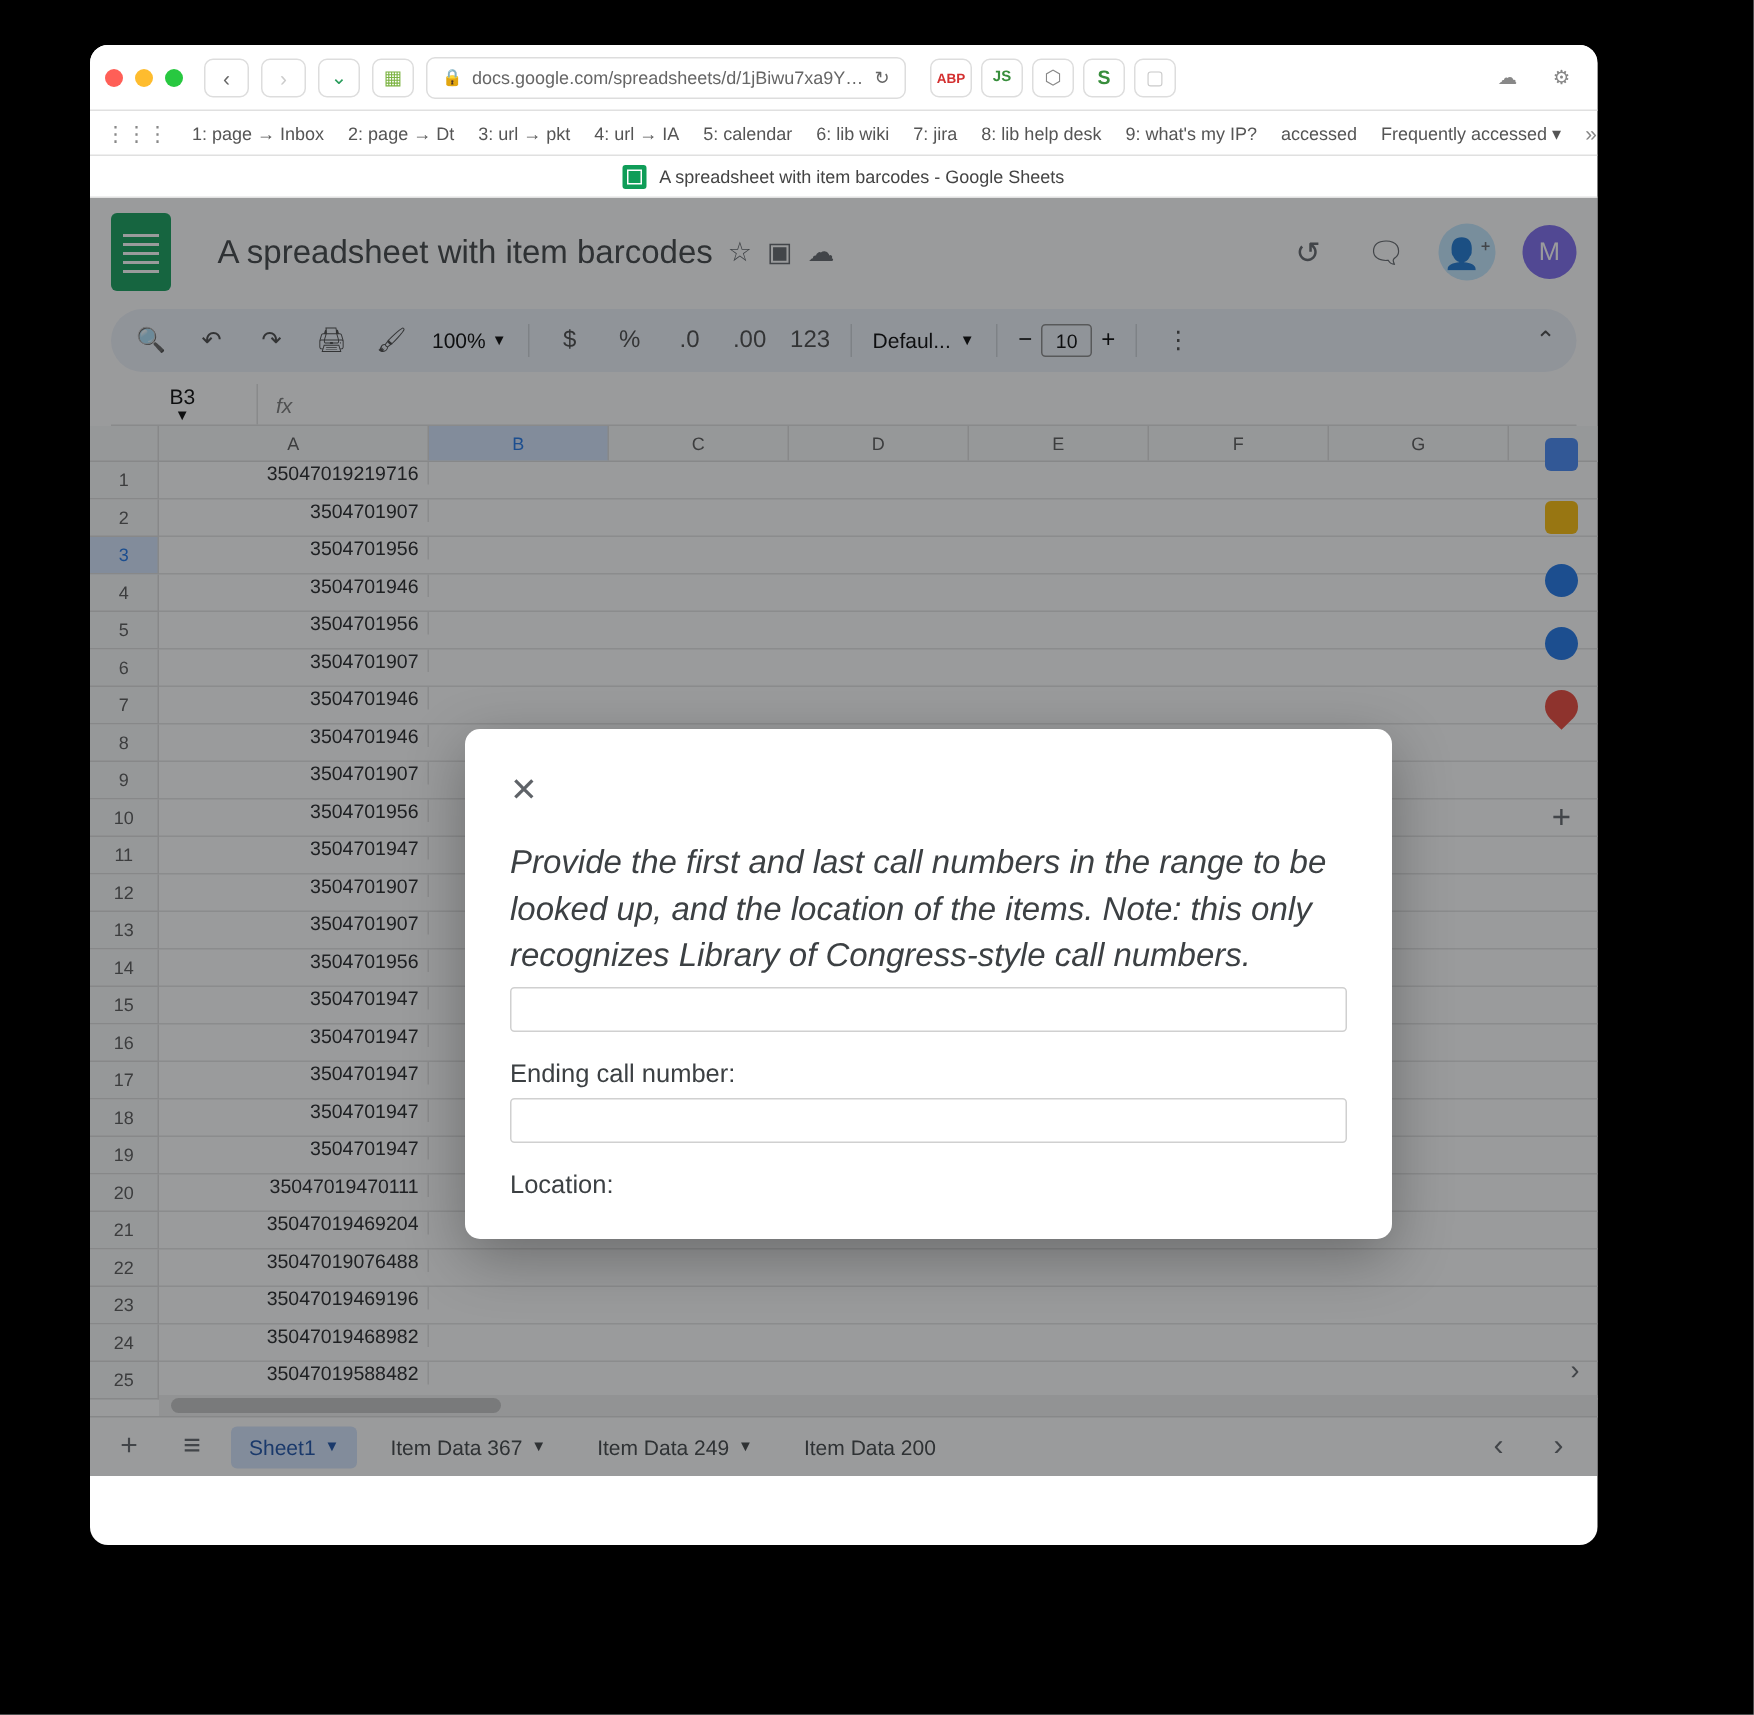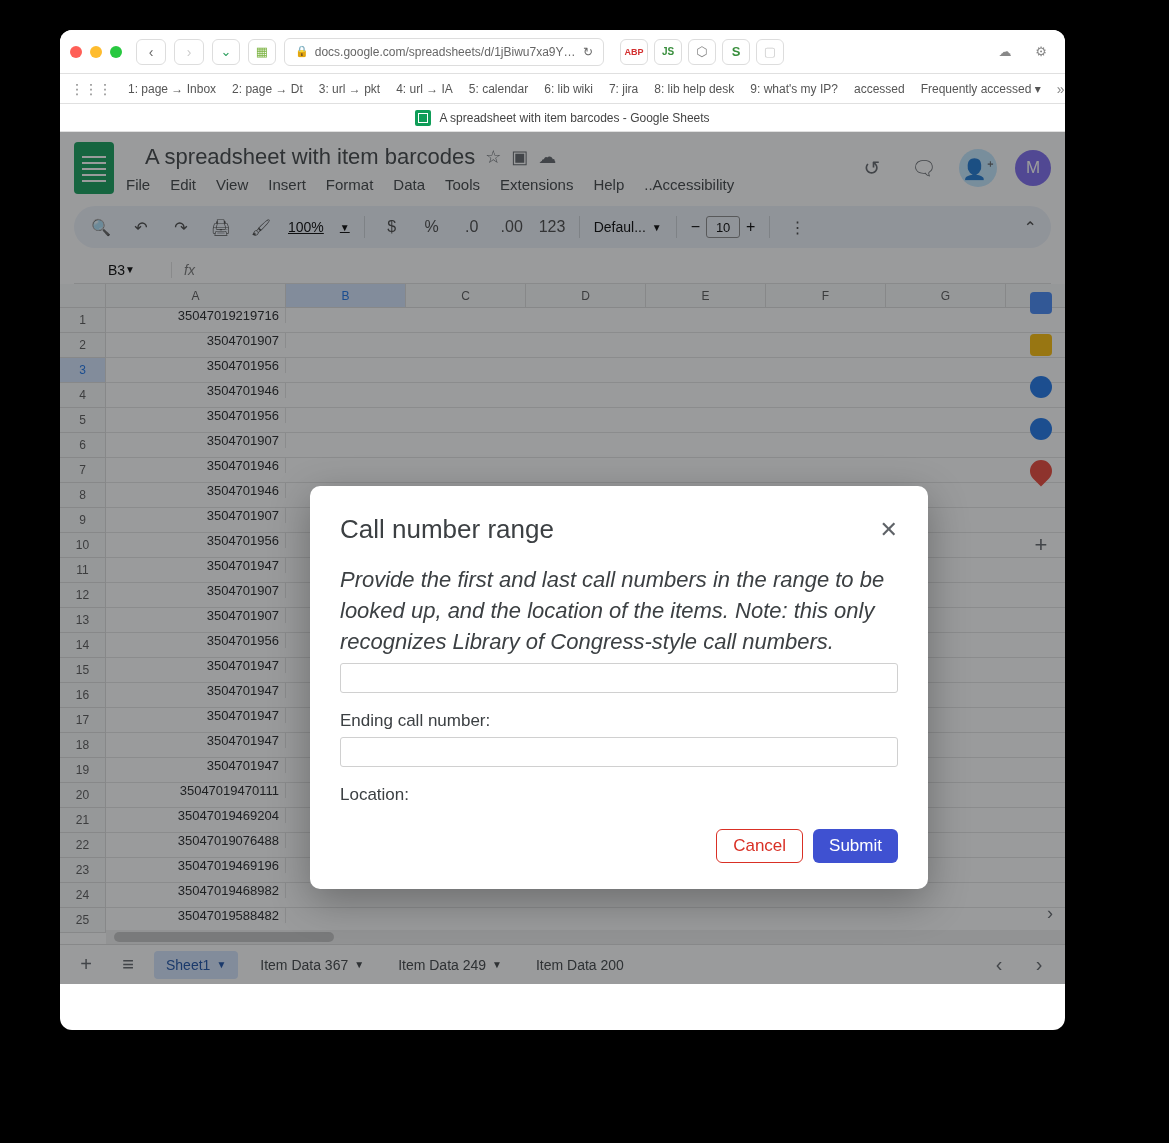--- a/index.html
+++ b/index.html
@@ -76,31 +76,31 @@
 .header-actions{display:flex;align-items:center;gap:18px;margin-left:auto;}
 .header-btn{width:34px;height:34px;display:flex;align-items:center;justify-content:center;
   border-radius:50%;color:#5f6368;font-size:20px;}
 .share-btn{background:#c2e7ff;width:38px;height:38px;}
 .avatar{width:36px;height:36px;border-radius:50%;background:#7b68ee;color:#fff;
   display:flex;align-items:center;justify-content:center;font-size:17px;}
 
 .toolbar{margin:12px 14px 0;height:42px;background:#edf2fa;border-radius:22px;
   display:flex;align-items:center;padding:0 14px;gap:14px;}
 .tb-btn{color:#444;font-size:16px;width:26px;text-align:center;}
-.tb-zoom{display:flex;align-items:center;gap:16px;font-size:14px;text-decoration:underline;}
+.tb-zoom{display:flex;align-items:center;gap:4px;font-size:14px;}
 .tb-sep{width:1px;height:22px;background:#cdd2d8;}
 .tb-font{display:flex;align-items:center;gap:6px;font-size:14px;}
 .tb-size{display:flex;align-items:center;gap:6px;}
 .tb-size-box{width:34px;height:22px;border:1px solid #888;border-radius:3px;
   display:flex;align-items:center;justify-content:center;font-size:13px;}
 .tb-collapse{margin-left:auto;color:#444;}
 
 .fx-row{display:flex;align-items:center;height:28px;margin:8px 14px 0;border-bottom:1px solid #e0e0e0;}
 .cell-ref{width:98px;border-right:1px solid #e0e0e0;padding-left:6px;font-size:14px;
-  display:flex;align-items:center;justify-content:center;padding-right:8px;}
+  display:flex;align-items:center;justify-content:center;padding-right:8px;flex-direction:column;}
 .fx-lbl{padding:0 12px;font-style:italic;color:#777;font-size:14px;}
 
 .grid-area{position:relative;margin:0 0 0 0;}
 .col-headers{display:flex;height:24px;background:#f8f9fa;border-bottom:1px solid #ddd;
   margin-left:46px;}
 .col-h{border-right:1px solid #ddd;display:flex;align-items:center;justify-content:center;
   font-size:12px;color:#555;}
 .col-h.sel{background:#d3e3fd;color:#1a73e8;}
 .row-num-col{position:absolute;left:0;top:24px;width:46px;}
 .row-h{height:25px;border-bottom:1px solid #ddd;border-right:1px solid #ddd;
@@ -218,32 +218,20 @@
 
     <div class="app-header">
       <div class="app-header-row1">
         <div class="doc-icon"></div>
         <div class="doc-title-block">
           <div class="doc-title-row">
             <span class="doc-title">A spreadsheet with item barcodes</span>
             <span class="title-icon">☆</span>
             <span class="title-icon">▣</span>
             <span class="title-icon">☁</span>
-          </div>
-          <div class="menubar">
-            <span>File</span>
-            <span>Edit</span>
-            <span>View</span>
-            <span>Insert</span>
-            <span>Format</span>
-            <span>Data</span>
-            <span>Tools</span>
-            <span>Extensions</span>
-            <span>Help</span>
-            <span>..Accessibility</span>
           </div>
         </div>
         <div class="header-actions">
           <div class="header-btn">↺</div>
           <div class="header-btn">🗨</div>
           <div class="header-btn share-btn">👤⁺</div>
           <div class="avatar">M</div>
         </div>
       </div>
     </div>
@@ -590,32 +578,27 @@
       <div class="sp-ic sp-cont"></div>
       <div class="sp-ic sp-maps"></div>
       <div class="sp-plus">+</div>
     </div>
     <div class="sp-chev">›</div>
 
     <div class="dim-overlay"></div>
 
     <div class="modal">
       <div class="modal-title-row">
-        <div class="modal-title">Call number range</div>
         <button class="modal-close">✕</button>
       </div>
       <p class="modal-desc">Provide the first and last call numbers in the range to be looked up, and the location of the items. Note: this only recognizes Library of Congress-style call numbers.</p>
 
       <input class="form-input" style="">
 
       <div class="form-label">Ending call number:</div>
       <input class="form-input" style="">
 
       <div class="form-label">Location:</div>
 
-      <div class="modal-actions">
-        <button class="btn-cancel">Cancel</button>
-        <button class="btn-submit">Submit</button>
-      </div>
     </div>
 
   </div>
 </div>
 
 </body></html>

